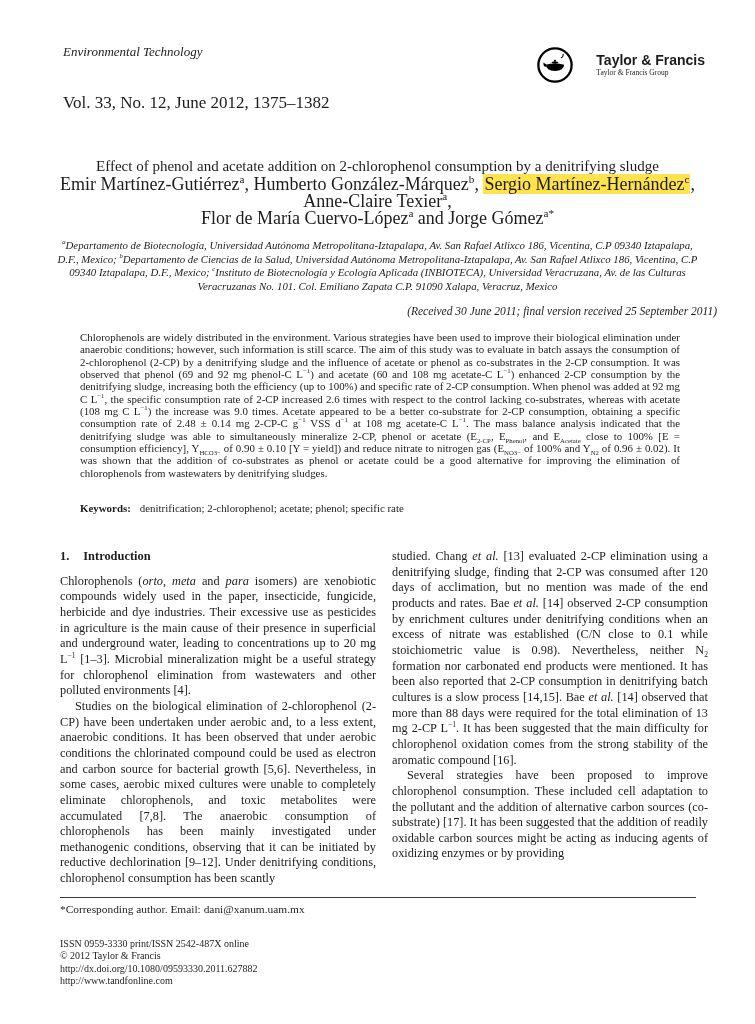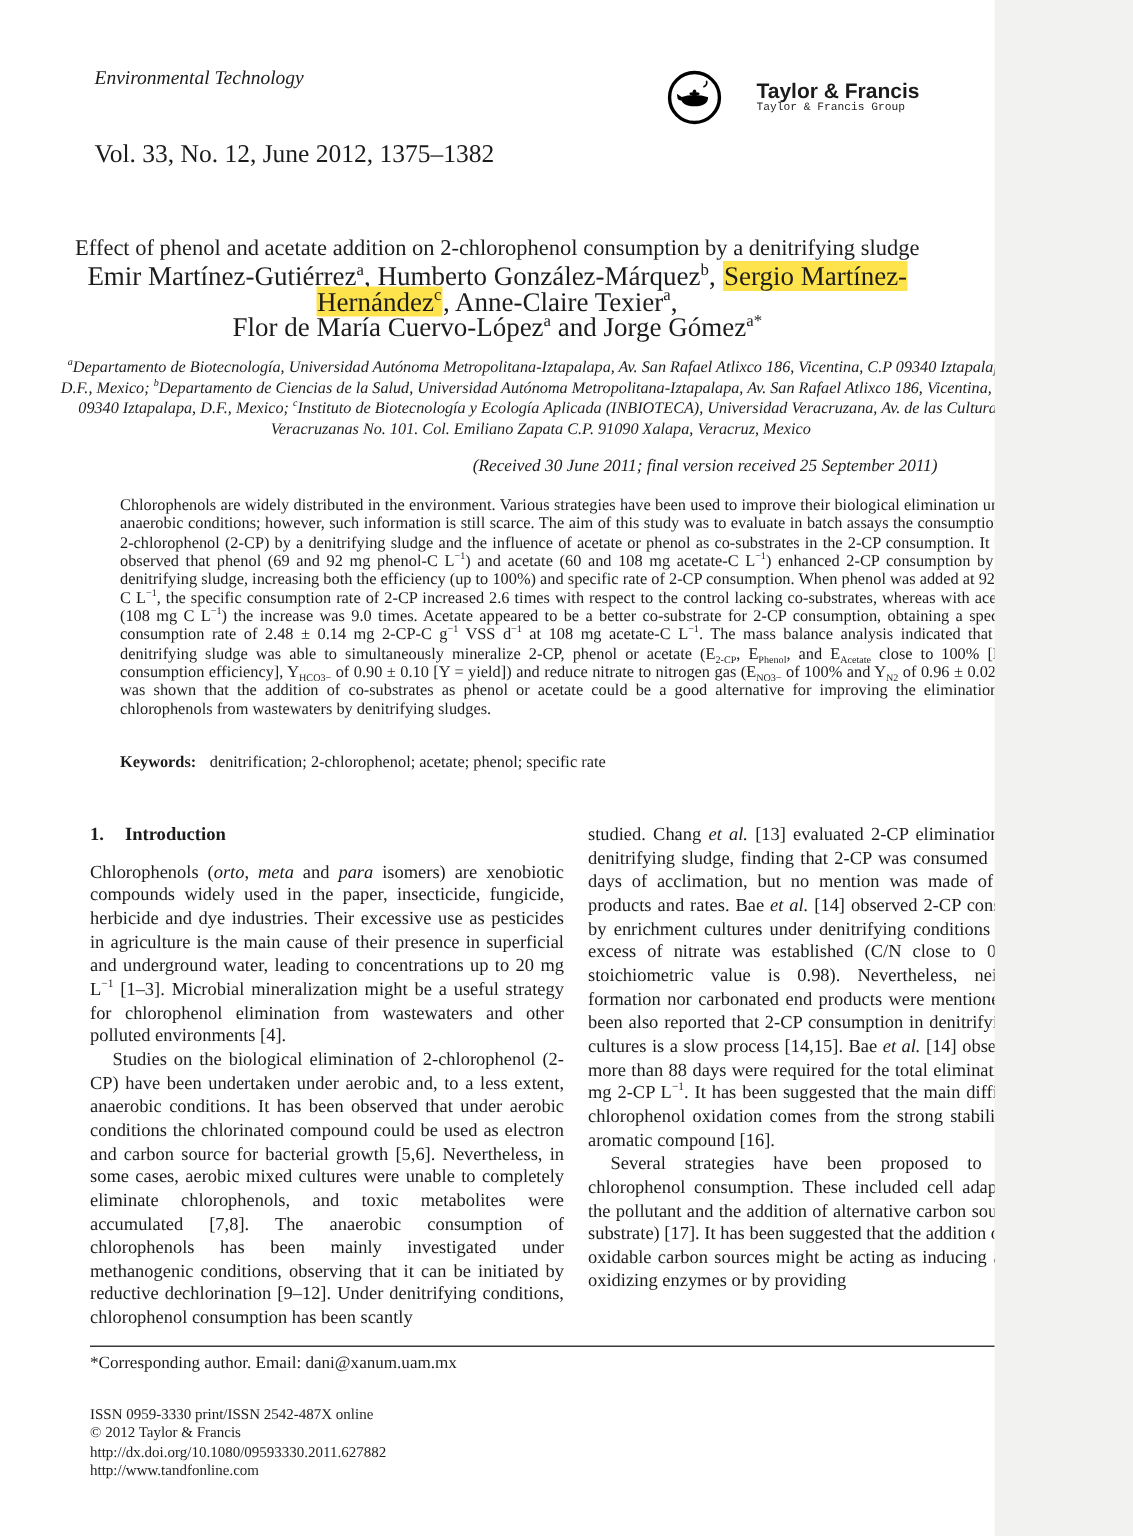--- a/index.html
+++ b/index.html
@@ -3,39 +3,39 @@
 <meta charset="utf-8">
 <style>
   html, body { margin: 0; padding: 0; }
   body {
     width: 755px; height: 1024px;
     background: #f2f2f0;
     font-family: "Liberation Serif", serif;
   }
   .page {
     position: relative;
-    width: 663px; height: 1024px;
+    width: 755px; height: 1024px;
     background: var(--color-page, #ffffff);
     color: var(--color-text, #1c1c1c);
     overflow: hidden;
   }
   sup { font-size: 0.62em; vertical-align: super; line-height: 0; }
   sub { font-size: 0.62em; vertical-align: sub; line-height: 0; }
   .hl { background: var(--color-highlight, #ffe34d); padding: 0 1px; }
 
   
   .masthead {
     position: absolute; top: 44px; left: 63px; right: 50px;
     display: flex; justify-content: space-between; align-items: flex-start;
   }
   .j-name { font-style: italic; font-size: 13px; line-height: 16px; }
   .j-issue { font-size: 17px; line-height: 16px; margin-top: 35px; }
   .publisher { display: flex; align-items: center; gap: 22px; margin-top: 2px; }
   .pub-text .pub-name { font-family: "Liberation Sans", sans-serif; font-size: 14px; font-weight: 600; line-height: 15px; }
-  .pub-text .pub-group { font-family: Liberation Mono, monospace; font-size: 7.5px; line-height: 9px; }
+  .pub-text .pub-group { font-family: Liberation Serif, serif; font-size: 7.5px; line-height: 9px; }
 
   
   .title-block { position: absolute; top: 157px; left: 38px; right: 38px; text-align: center; }
   .title-block h1 { font-size: 15px; font-weight: normal; margin: 0; line-height: 19px; }
   .authors { margin-top: 0; font-size: 18px; line-height: 17px; }
   .affiliations { margin: 12px auto 0; width: 645px; font-style: italic; font-size: 10.8px; line-height: 13.6px; }
   .received { margin-top: 12px; font-style: italic; font-size: 11.5px; text-align: right; }
 
   
   .abstract {

